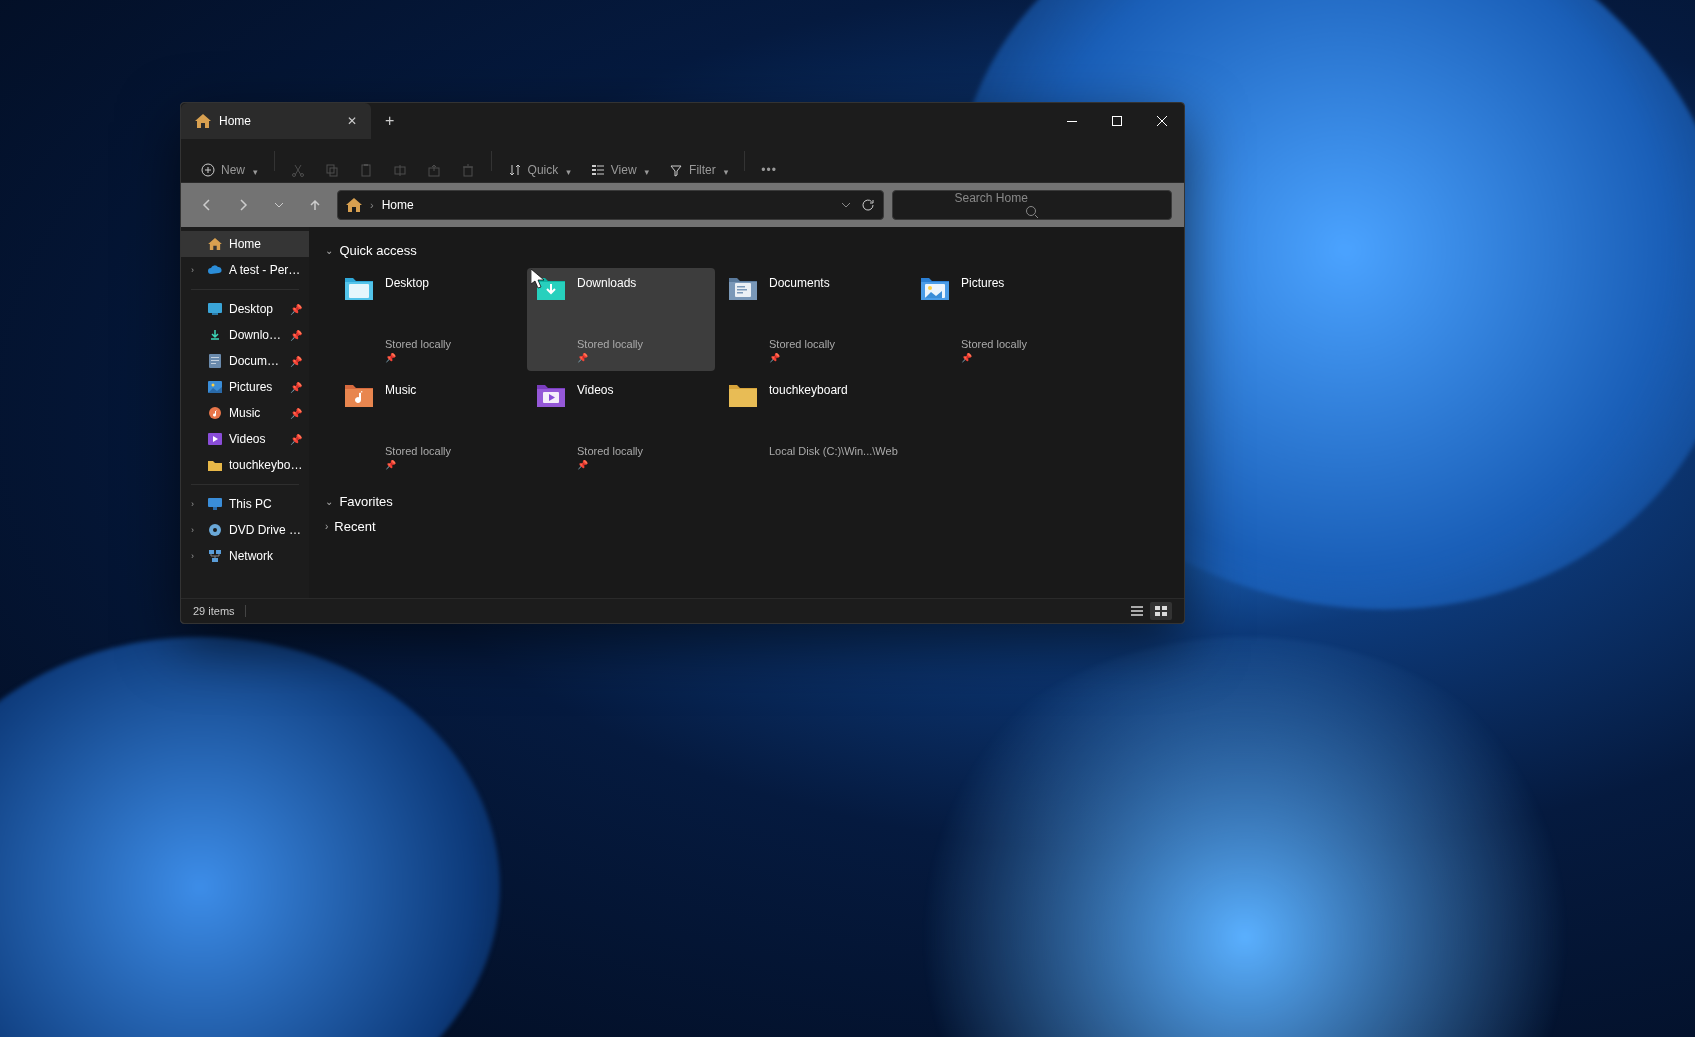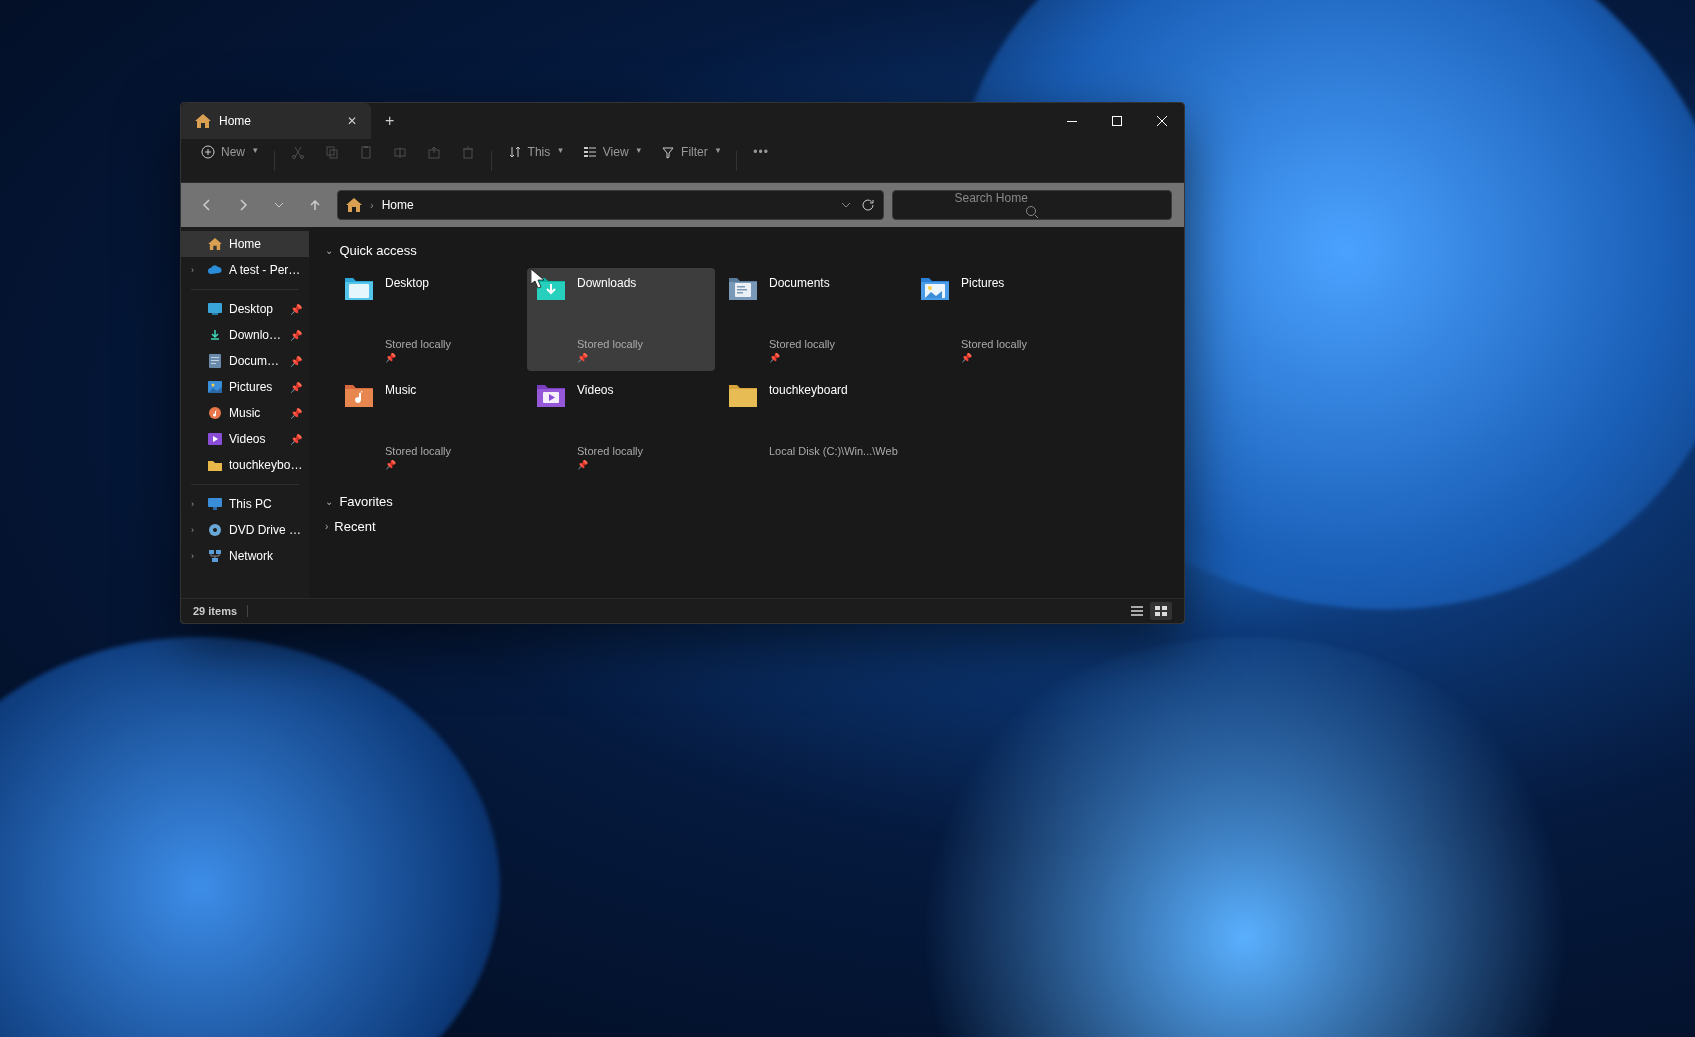--- a/index.html
+++ b/index.html
@@ -67,21 +67,21 @@
   display: flex;
   align-items: center;
   padding: 0 12px;
   gap: 4px;
   border-bottom: 1px solid #2a2a2a;
 }
 .tb-btn {
   height: 32px;
   padding: 0 8px;
   display: flex;
-  align-items: flex-start;
+  align-items: flex-end;
   gap: 6px;
   color: #999;
   font-size: 12px;
   cursor: pointer;
   border-radius: 4px;
 }
 .tb-btn.disabled { opacity: 0.45; }
 .tb-sep { width: 1px; height: 20px; background: #333; margin: 0 4px; }
 .chevron-down { font-size: 9px; margin-left: 2px; }
 
@@ -219,21 +219,20 @@
 
 .statusbar {
   height: 24px;
   background: #1c1c1c;
   border-top: 1px solid #2a2a2a;
   display: flex;
   align-items: center;
   padding: 12px 12px;
   font-size: 11px;
   color: #ccc;
-  font-weight: bold;
 }
 .status-sep { width: 1px; height: 12px; background: #444; margin: 0 10px; }
 .view-icons { margin-left: auto; display: flex; gap: 2px; }
 .vi { width: 22px; height: 18px; display:flex; align-items:center; justify-content:center; cursor:pointer; border-radius:2px; }
 .vi.active { background:#333; }
 
 svg { display: block; }
 .cursor-arrow {
   position: absolute;
   top: 269px;
@@ -323,21 +322,21 @@
         <svg width="14" height="14">
           <rect x="3" y="4" width="8" height="9" stroke="#888" fill="none"></rect>
           <path d="M2 4h10M6 2h2" stroke="#888"></path>
         </svg>
       </div>
     <div class="tb-sep"></div>
     <div class="tb-btn">
       <svg width="14" height="14">
           <path d="M4 2v10M2 10l2 2 2-2M10 12V2M8 4l2-2 2 2" stroke="#ccc" fill="none"></path>
         </svg>
-      <span>This</span>
+      <span>Quick</span>
       <span class="chevron-down">▾</span>
     </div>
     <div class="tb-btn">
       <svg width="14" height="14">
           <rect x="1" y="2" width="4" height="2" fill="#ccc"></rect>
           <rect x="6" y="2" width="7" height="2" fill="#ccc" opacity="0.5"></rect>
           <rect x="1" y="6" width="4" height="2" fill="#ccc"></rect>
           <rect x="6" y="6" width="7" height="2" fill="#ccc" opacity="0.5"></rect>
           <rect x="1" y="10" width="4" height="2" fill="#ccc"></rect>
           <rect x="6" y="10" width="7" height="2" fill="#ccc" opacity="0.5"></rect>

